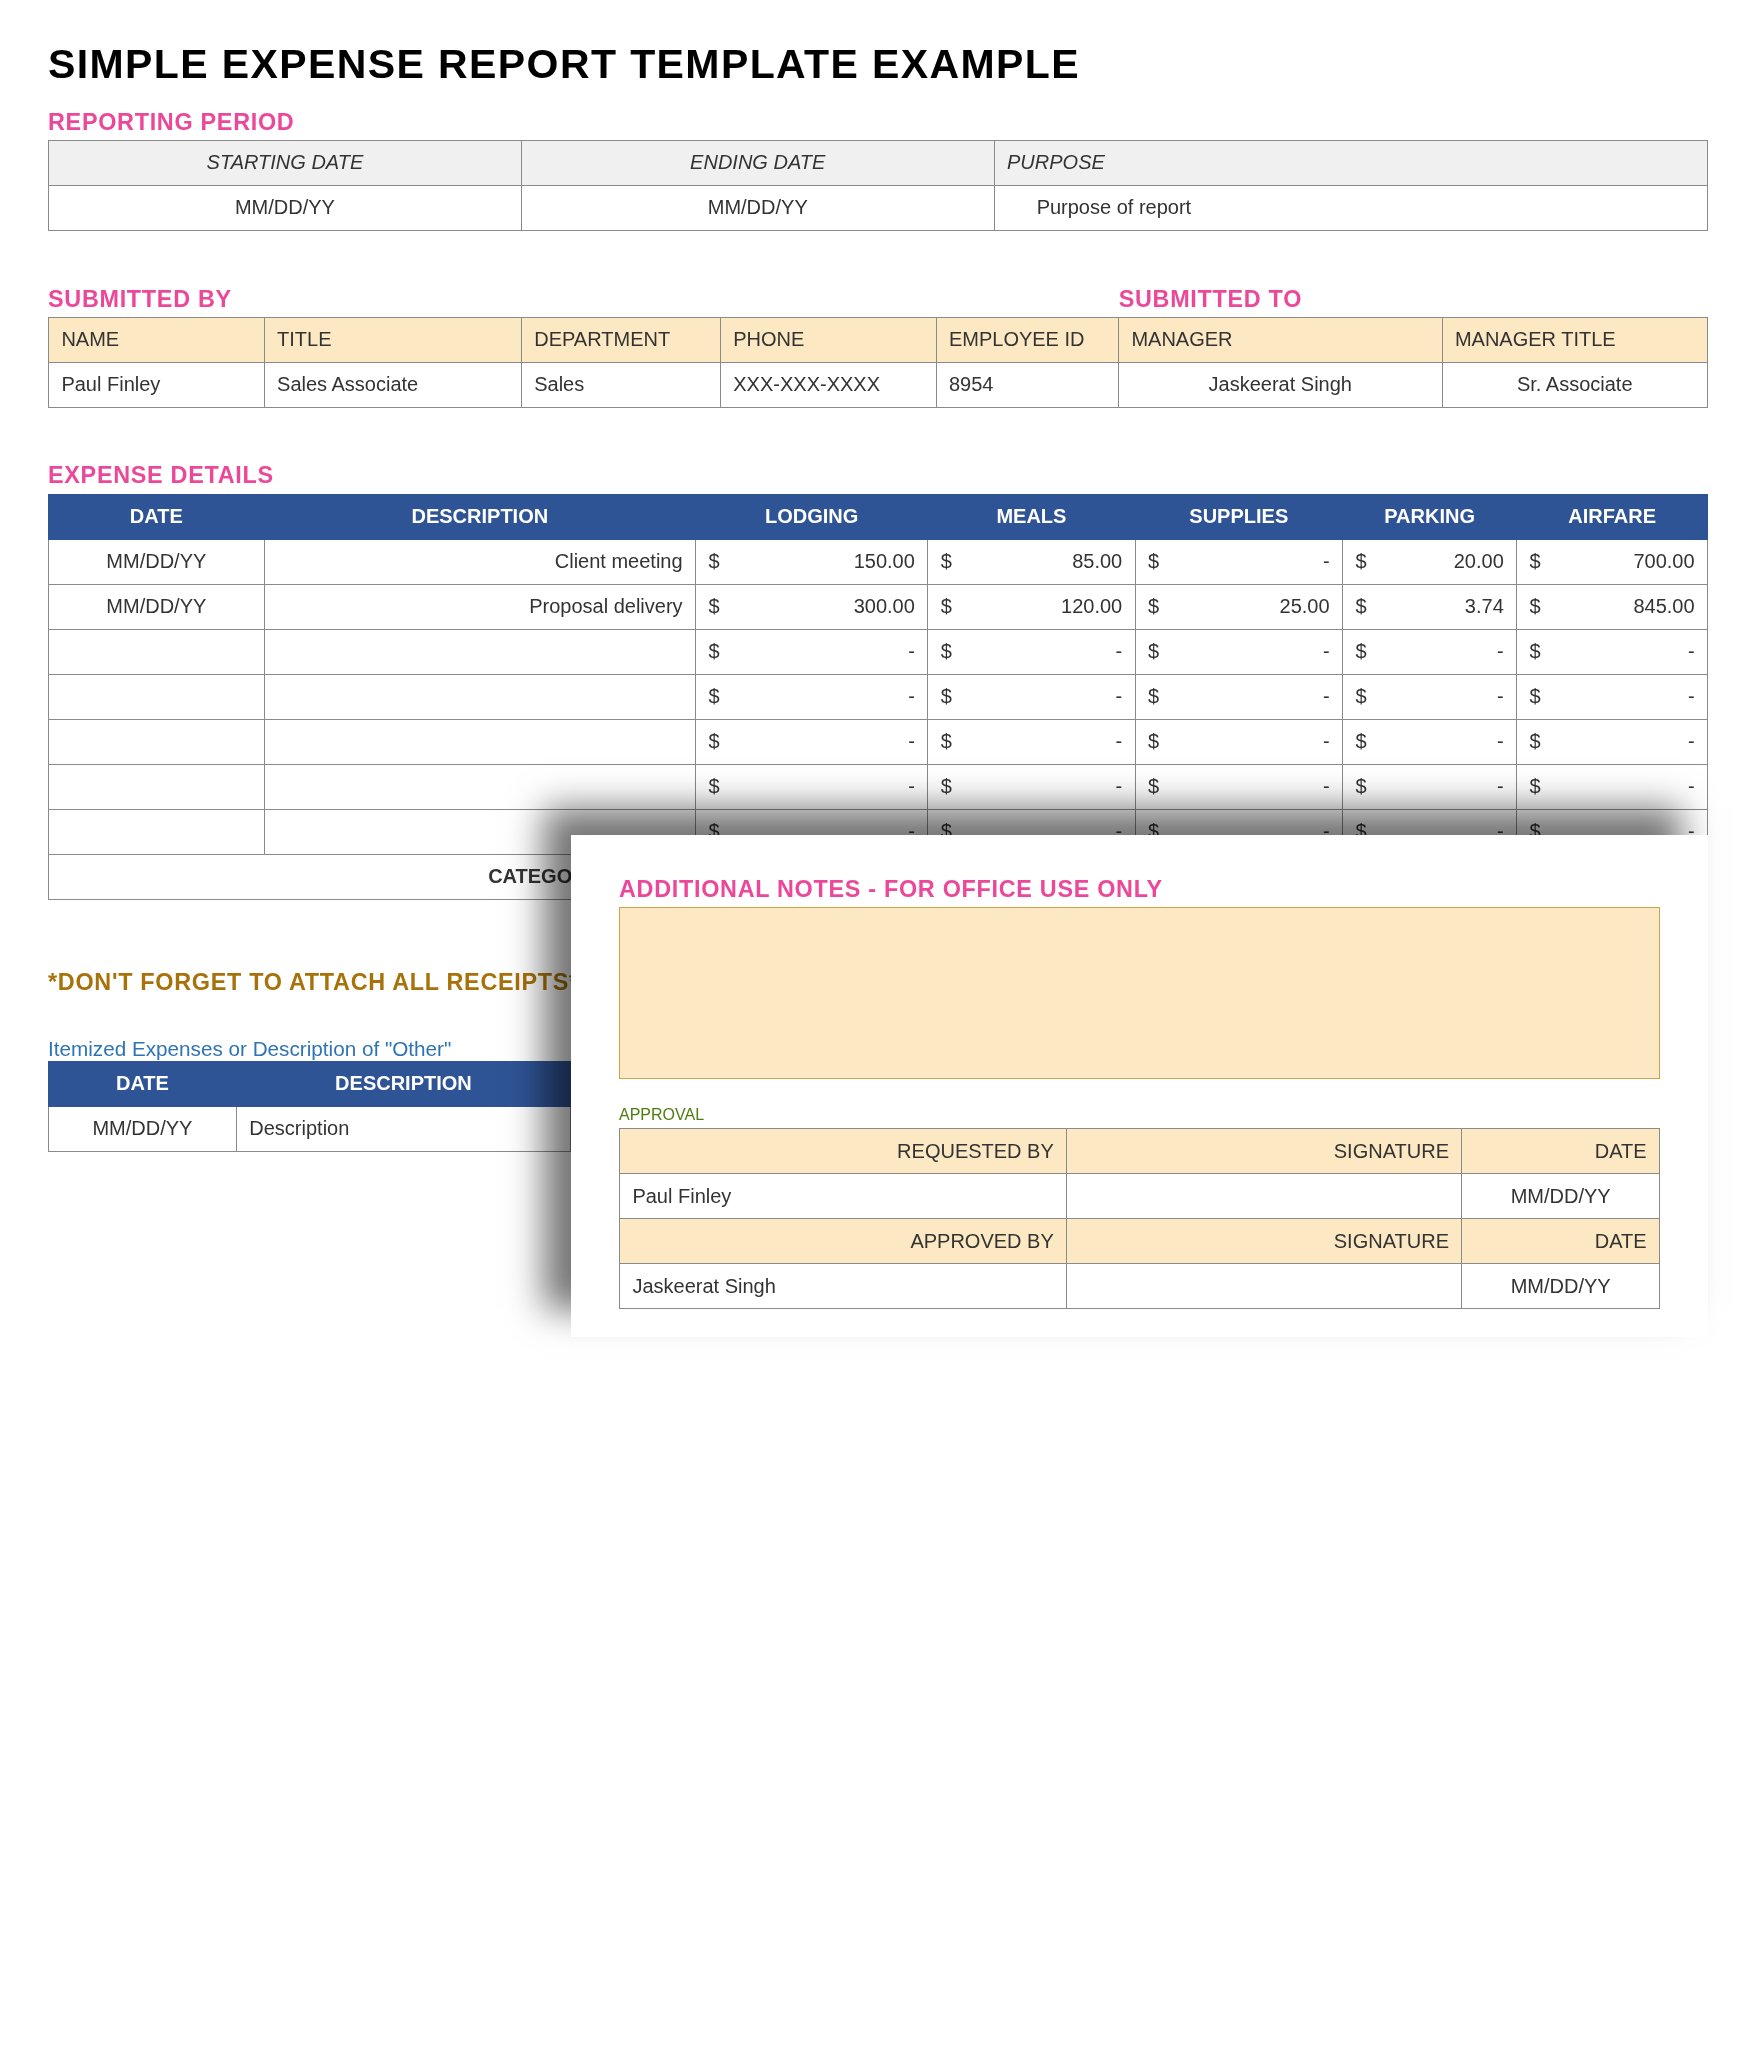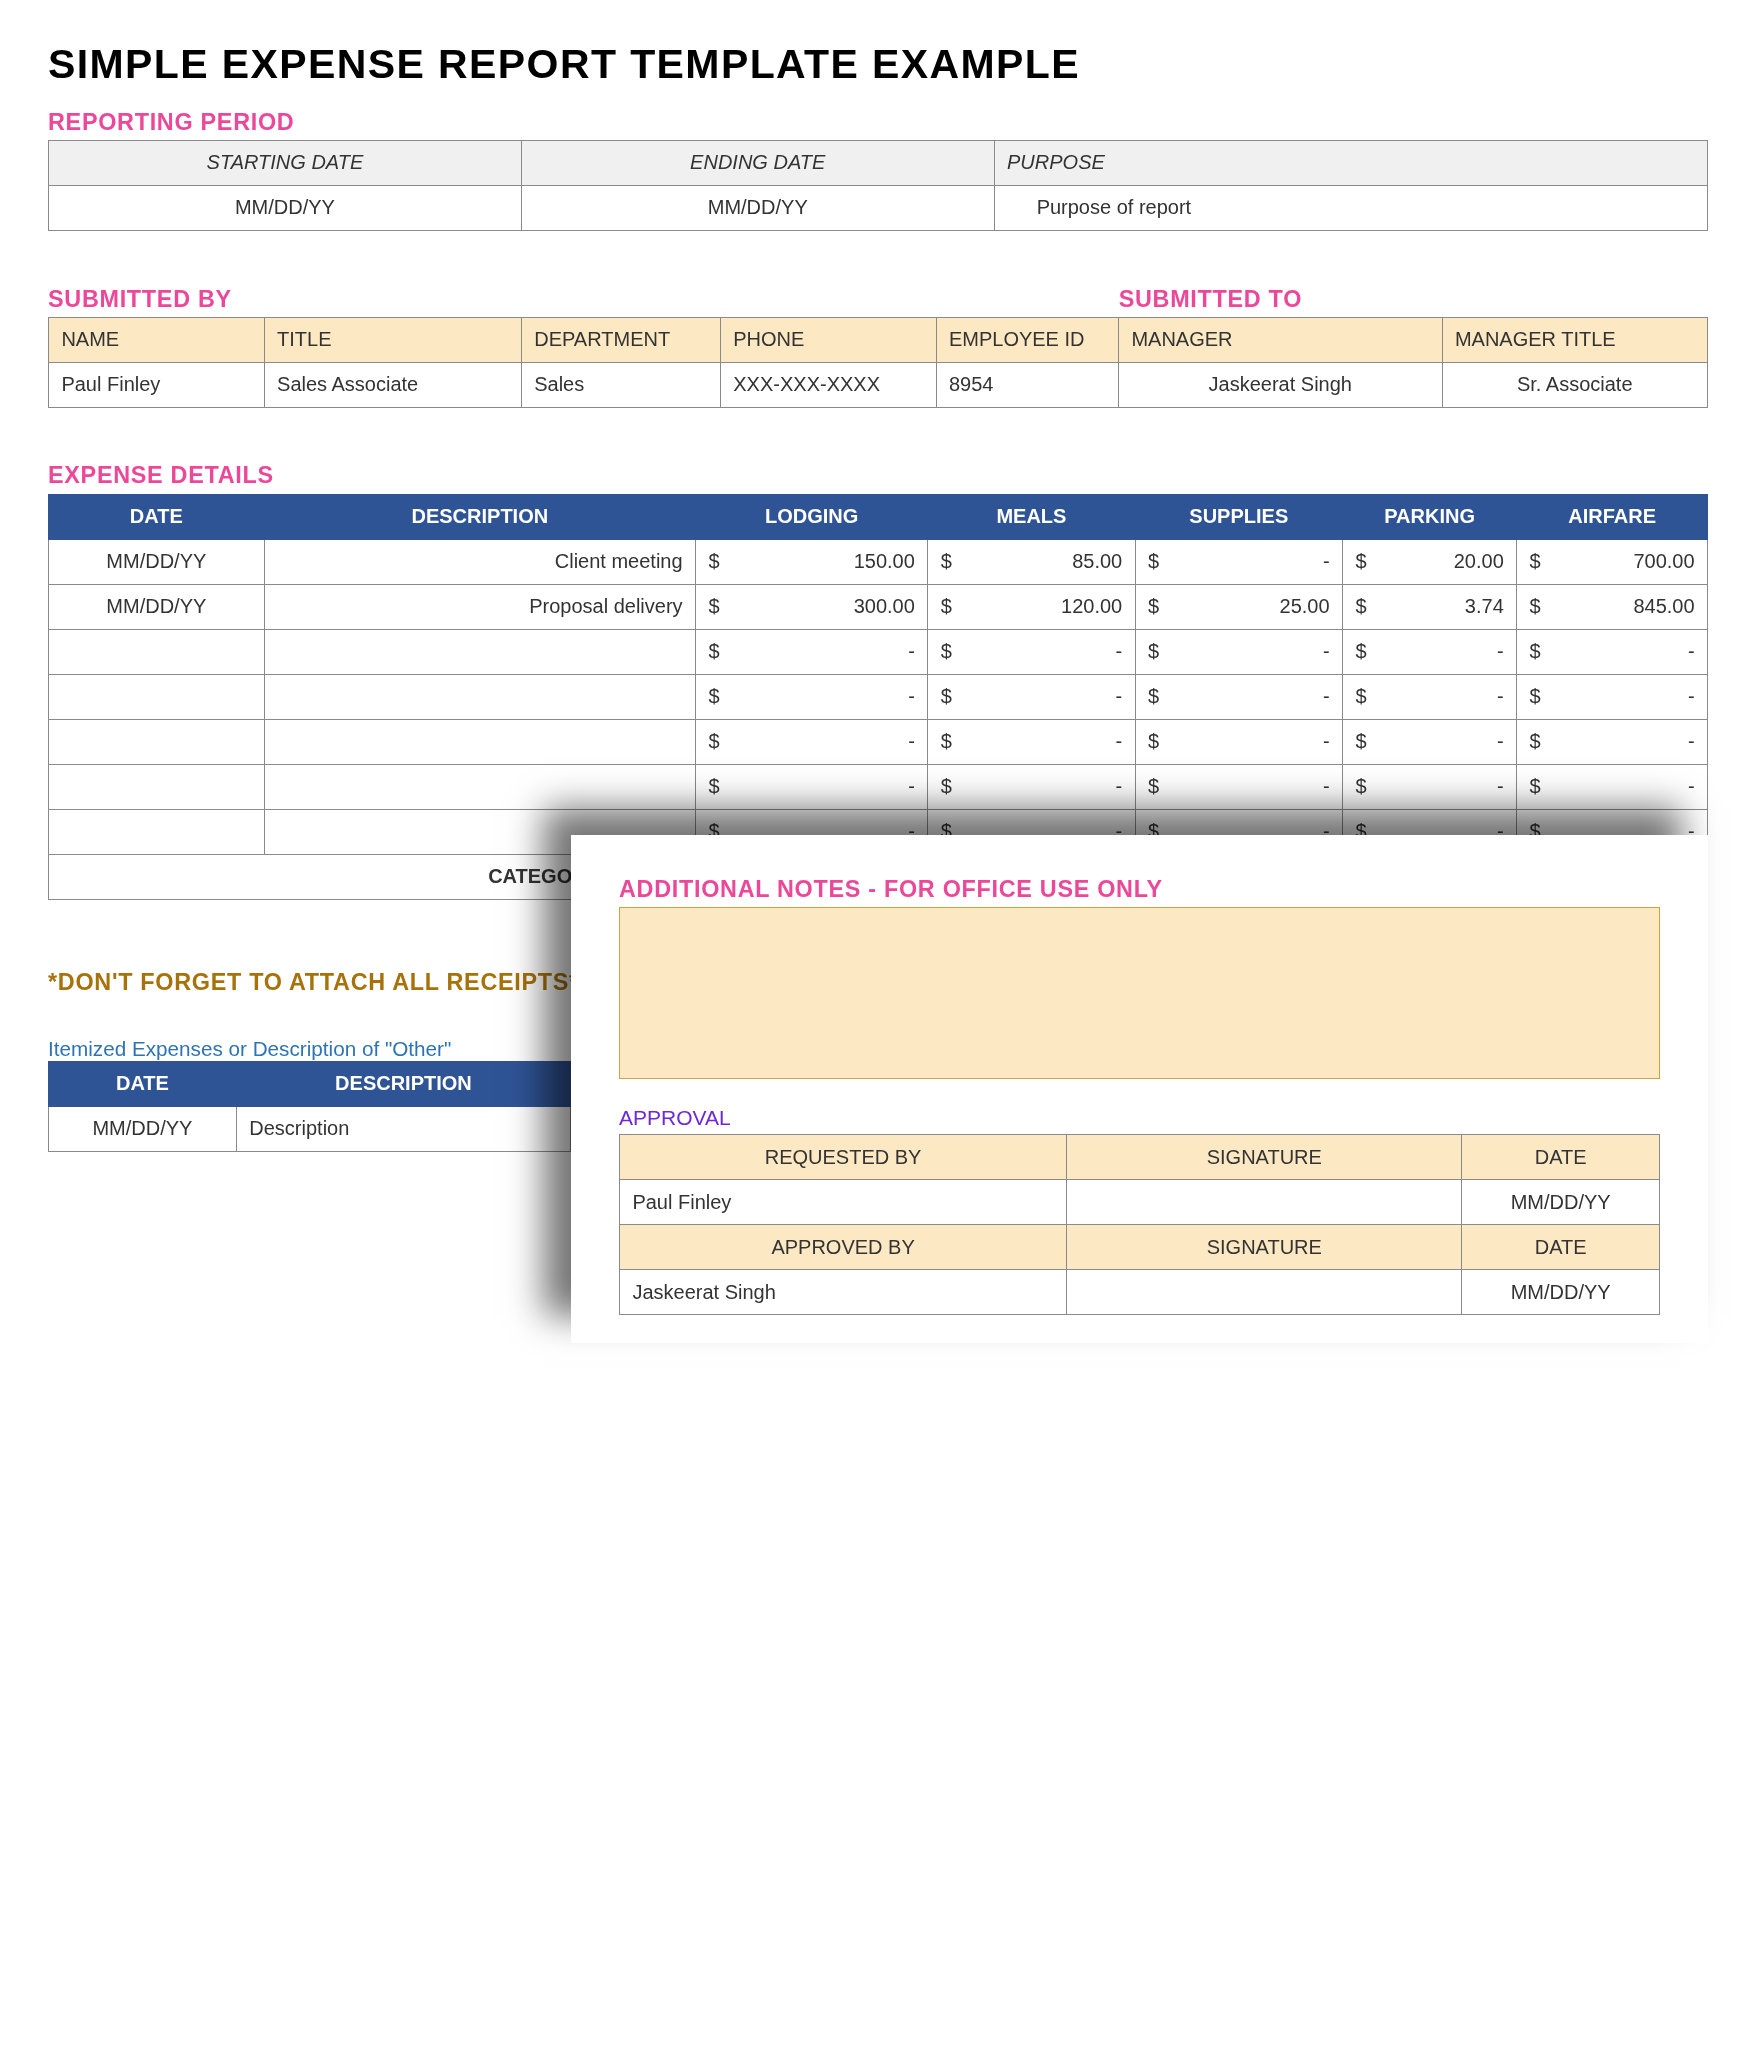--- a/index.html
+++ b/index.html
@@ -83,22 +83,22 @@
     background:#fff;
     box-shadow: -27.5px -27.5px 34px rgba(0,0,0,.55);
     padding: 41px 48px 27.5px 48px;
     width: calc(100% - 523px);
   }
   .notes-box {
     width:100%; height:172px;
     background:#fce8c2;
     border:1.4px solid #c8a448;
   }
-  .appr-label { color:#6d28d9; font-size:21px; margin:27.5px 0 4.1px 0; }
-  .ap th { background:#fce8c2; font-weight:400; text-align:center; }
+  .appr-label { color:#4d7c0f; font-size:16px; margin:27.5px 0 4.1px 0; }
+  .ap th { background:#fce8c2; font-weight:400; text-align:right; }
   .ap td { text-align:left; height:45px; }
   .ap td.center { text-align:center; }
 
   .spacer { height: 41px; }
 </style>
 </head>
 <body>
 
 <h1 class="title">SIMPLE EXPENSE REPORT TEMPLATE EXAMPLE</h1>
 

